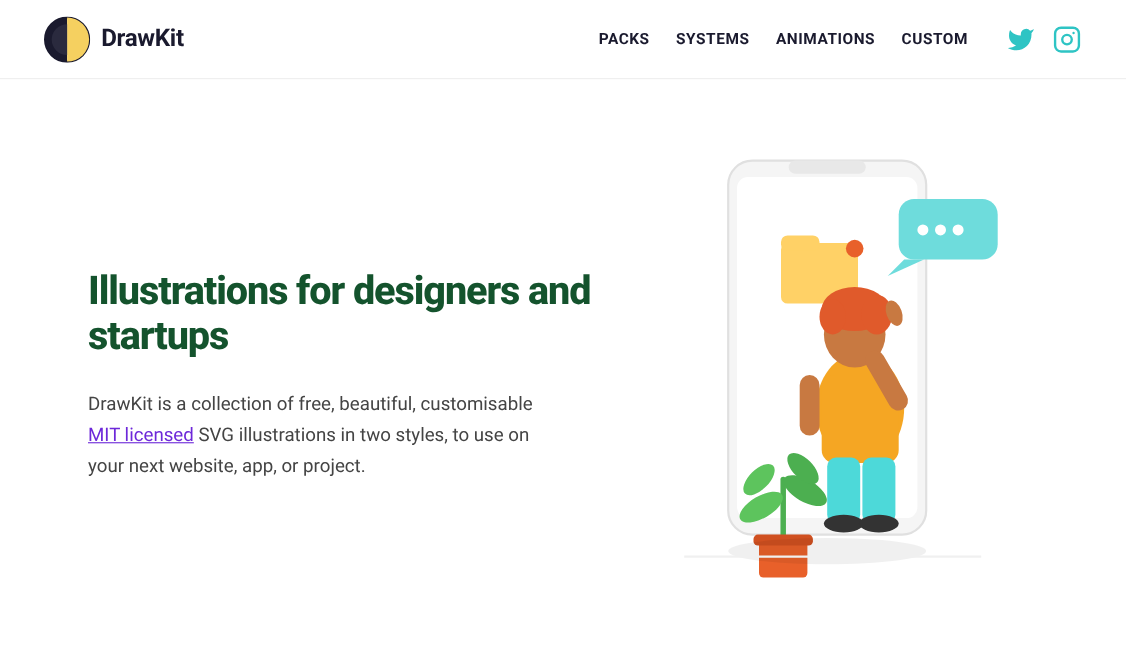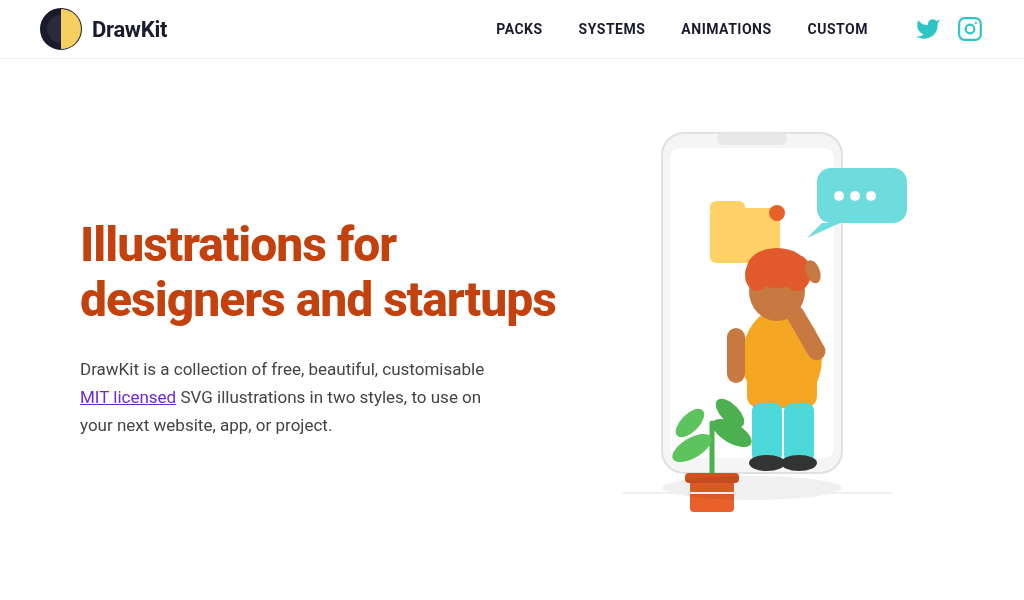--- a/index.html
+++ b/index.html
@@ -10,21 +10,21 @@
       height: 600px;
       overflow: hidden;
     }
 
     
     header {
       display: flex;
       align-items: center;
       justify-content: space-between;
       padding: 0 40px;
-      height: 59px;
+      height: 72px;
       border-bottom: 1px solid #eee;
       background: #fff;
     }
     .logo-area {
       display: flex;
       align-items: center;
       gap: 10px;
     }
     .logo-icon {
       width: 42px;
@@ -32,21 +32,21 @@
     }
     .logo-text {
       font-size: 22px;
       font-weight: 700;
       color: #1a1a2e;
       letter-spacing: -0.3px;
     }
     nav {
       display: flex;
       align-items: center;
-      gap: 36px;
+      gap: 24px;
     }
     .nav-link {
       font-size: 14px;
       font-weight: 700;
       color: #1a1a2e;
       text-decoration: none;
       letter-spacing: 0.5px;
       text-transform: uppercase;
       cursor: pointer;
     }
@@ -71,23 +71,23 @@
       align-items: center;
       padding: 0 80px 0 80px;
       height: calc(600px - 72px);
       position: relative;
     }
     .hero-text {
       flex: 0 0 480px;
       padding-top: 10px;
     }
     .hero-heading {
-      font-size: 48px;
+      font-size: 36px;
       font-weight: 800;
-      color: #c2410c;
+      color: #14532d;
       line-height: 1.15;
       margin-bottom: 28px;
       letter-spacing: -1px;
     }
     .hero-description {
       font-size: 17px;
       color: #444;
       line-height: 1.65;
       max-width: 420px;
     }

